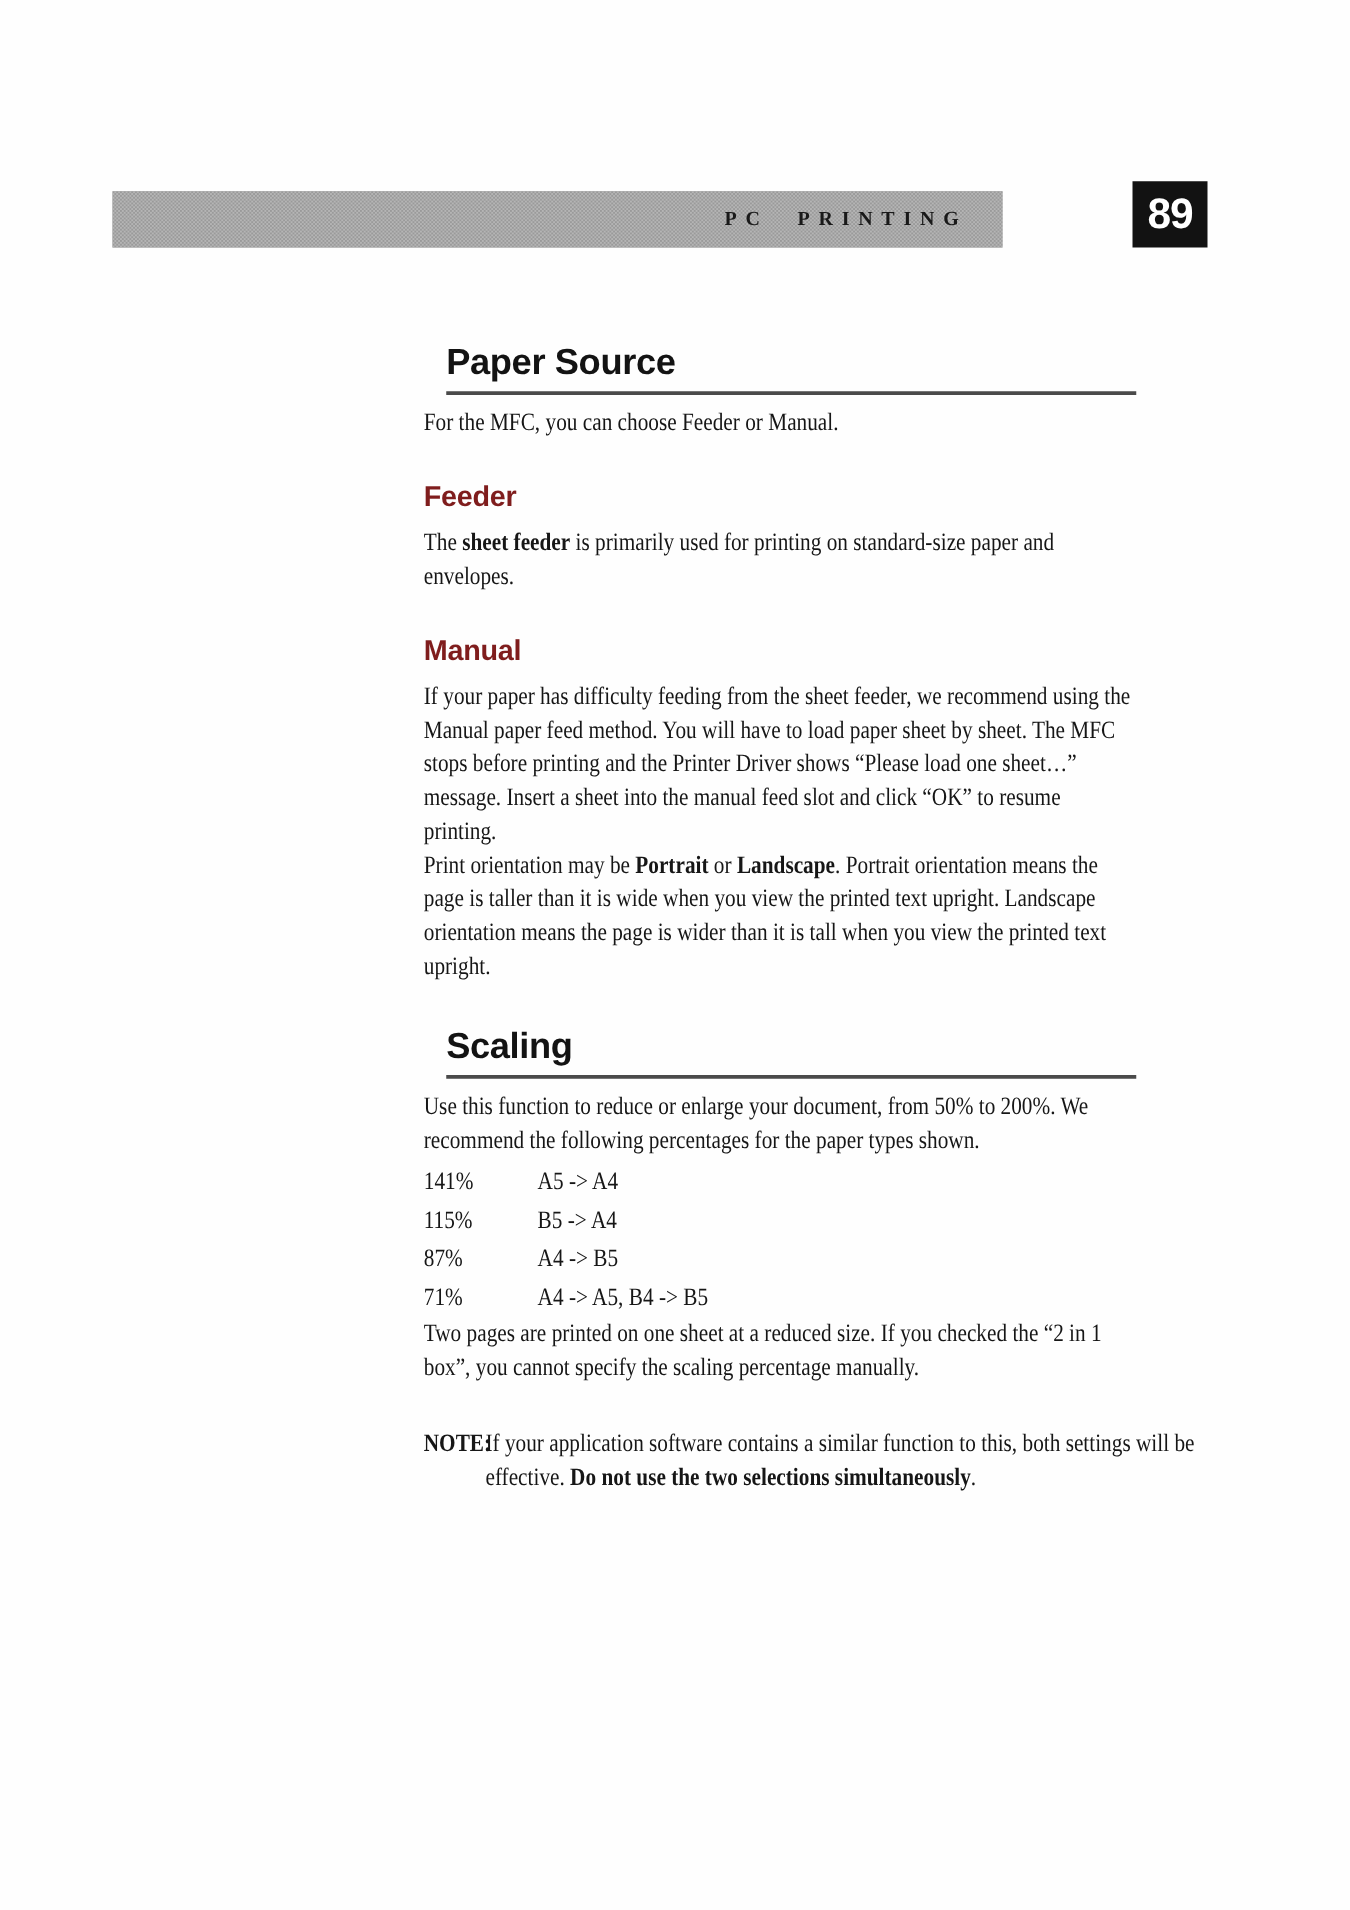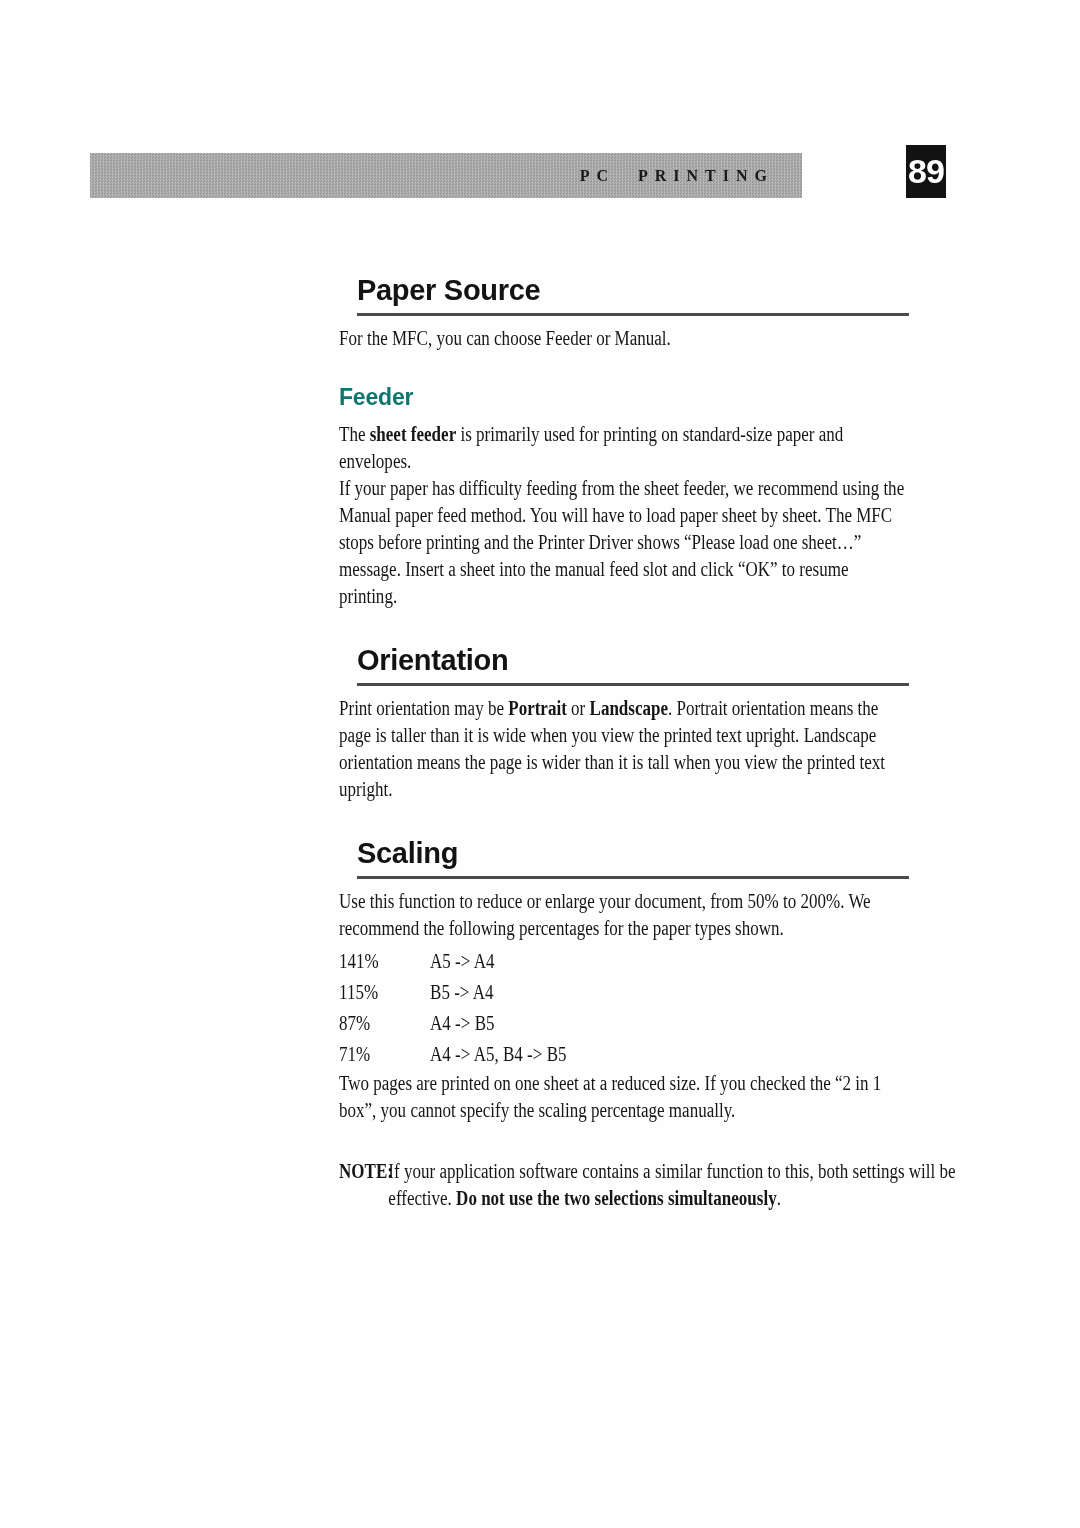--- a/index.html
+++ b/index.html
@@ -6,31 +6,31 @@
   .page{position:relative;width:1080px;height:1528px;background:#fefefe;overflow:hidden;
         font-family:"Liberation Serif",serif;color:#161616;}
   
   .band{position:absolute;left:90px;top:153px;width:712px;height:45px;
         background-color:#a8a8a8;
         background-image:repeating-conic-gradient(#b5b5b5 0% 25%, #9a9a9a 0% 50%);
         background-size:3px 3px;}
   .band-title{position:absolute;right:28px;top:0;line-height:45px;
         font-family:"Liberation Serif",serif;font-size:16px;font-weight:bold;
         letter-spacing:7px;word-spacing:12px;color:#191919;}
-  .page-num{position:absolute;left:906px;top:145px;width:40px;height:53px;
+  .page-num{position:absolute;left:906px;top:145px;width:60px;height:53px;
         background:#121212;display:flex;align-items:center;justify-content:center;}
   .page-num span{color:#ffffff;font-family:"Liberation Sans",sans-serif;
         font-weight:bold;font-size:34px;letter-spacing:-1px;}
   
   .content{position:absolute;left:339px;top:274px;width:570px;}
   h1{font-family:"Liberation Sans",sans-serif;font-weight:800;font-size:29px;
      letter-spacing:-0.3px;color:#131313;margin:0 0 9px 18px;padding-bottom:6px;
      border-bottom:3px solid #4a4a4a;}
   h2{font-family:"Liberation Sans",sans-serif;font-weight:800;font-size:23px;
-     letter-spacing:-0.2px;color:#0f766e;margin:32px 0 10px 0;}
+     letter-spacing:-0.2px;color:#7f1d1d;margin:32px 0 10px 0;}
   .mt-h1{margin-top:34px;}
   p{margin:0;font-size:20px;line-height:27px;color:#161616;}
   b{font-weight:bold;}
   
   .condense{width:670px;transform:scaleX(0.851);transform-origin:0 0;}
   .scale-table{margin-top:4px;}
   .scale-row{display:flex;font-size:20px;line-height:31px;}
   .scale-pct{width:107px;flex:none;}
   .note{position:relative;padding-left:58px;margin-top:34px;}
   .note-label{position:absolute;left:0;top:0;font-weight:bold;font-size:20px;line-height:27px;}
@@ -51,25 +51,25 @@
 
   <main class="content">
 
     <section>
       <h1>Paper Source</h1>
       <p class="condense">For the MFC, you can choose Feeder or Manual.</p>
 
       <h2>Feeder</h2>
       <p class="condense"><span>The </span><b>sheet feeder</b><span> is primarily used for printing on standard-size paper and envelopes.</span></p>
 
+      <h2>Manual</h2>
       <p class="condense">If your paper has difficulty feeding from the sheet feeder, we recommend using the Manual paper feed method. You will have to load paper sheet by sheet. The MFC stops before printing and the Printer Driver shows “Please load one sheet…” message. Insert a sheet into the manual feed slot and click “OK” to resume printing.</p>
     </section>
 
     <section>
-      <h1 class="mt-h1">Orientation</h1>
       <p class="condense"><span>Print orientation may be </span><b>Portrait</b><span> or </span><b>Landscape</b><span>. Portrait orientation means the page is taller than it is wide when you view the printed text upright. Landscape orientation means the page is wider than it is tall when you view the printed text upright.</span></p>
     </section>
 
     <section>
       <h1 class="mt-h1">Scaling</h1>
       <p class="condense">Use this function to reduce or enlarge your document, from 50% to 200%. We recommend the following percentages for the paper types shown.</p>
 
       <div class="condense scale-table">
         <div class="scale-row">
           <span class="scale-pct">141%</span>

